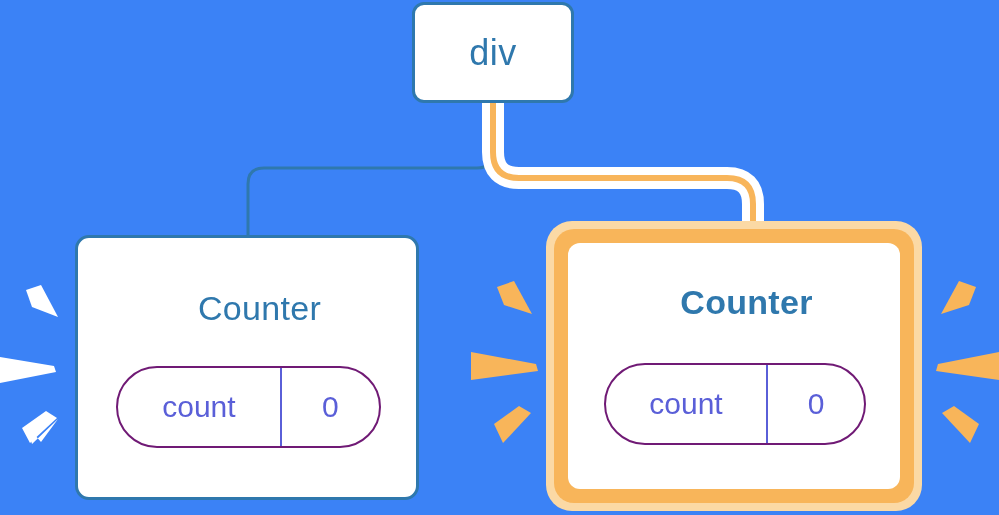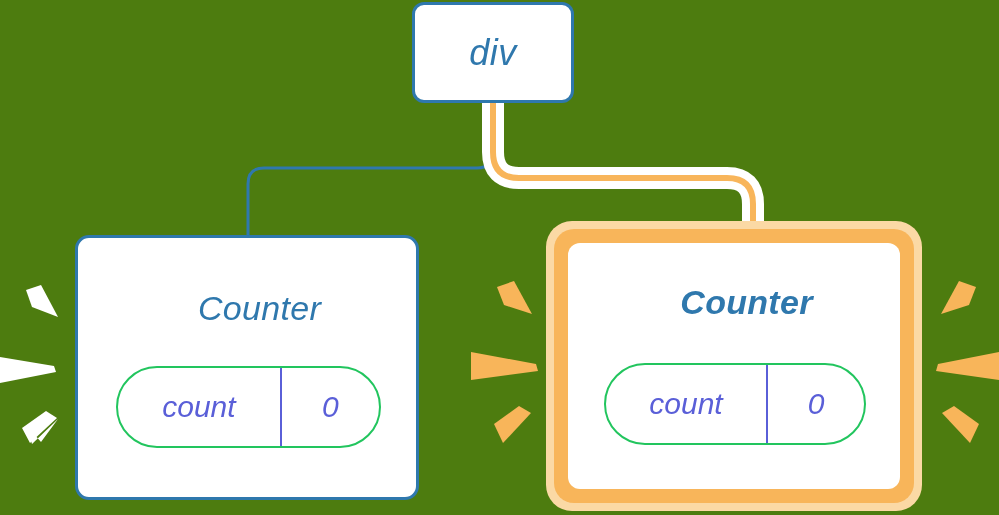--- a/index.html
+++ b/index.html
@@ -10,22 +10,21 @@
   body {
     width: 999px;
     height: 515px;
     overflow: hidden;
     font-family: "Liberation Sans", sans-serif;
   }
   #stage {
     position: relative;
     width: 999px;
     height: 515px;
-    background: #4d7c0f;
-    font-style: italic;
+    background: #3b82f6;
   }
   #stage svg.layer {
     position: absolute;
     left: 0;
     top: 0;
     width: 999px;
     height: 515px;
     overflow: visible;
   }
   .node-box {
@@ -99,21 +98,21 @@
     line-height: 1;
     letter-spacing: 0.3px;
     margin-left: 25px;
   }
   #counter-left .node-title { top: 53px; font-weight: 400; }
   #counter-right .node-title { top: 42px; font-weight: 700; }
 
   .prop-pill {
     position: absolute;
     height: 82px;
-    border: 2px solid #22c55e;
+    border: 2px solid #701a75;
     border-radius: 41px;
     box-sizing: border-box;
     display: flex;
     align-items: stretch;
     background: #ffffff;
   }
   #counter-left .prop-pill { left: 38px; top: 128px; width: 265px; }
   #counter-right .prop-pill { left: 36px; top: 120px; width: 262px; }
 
   .prop-key, .prop-val {

